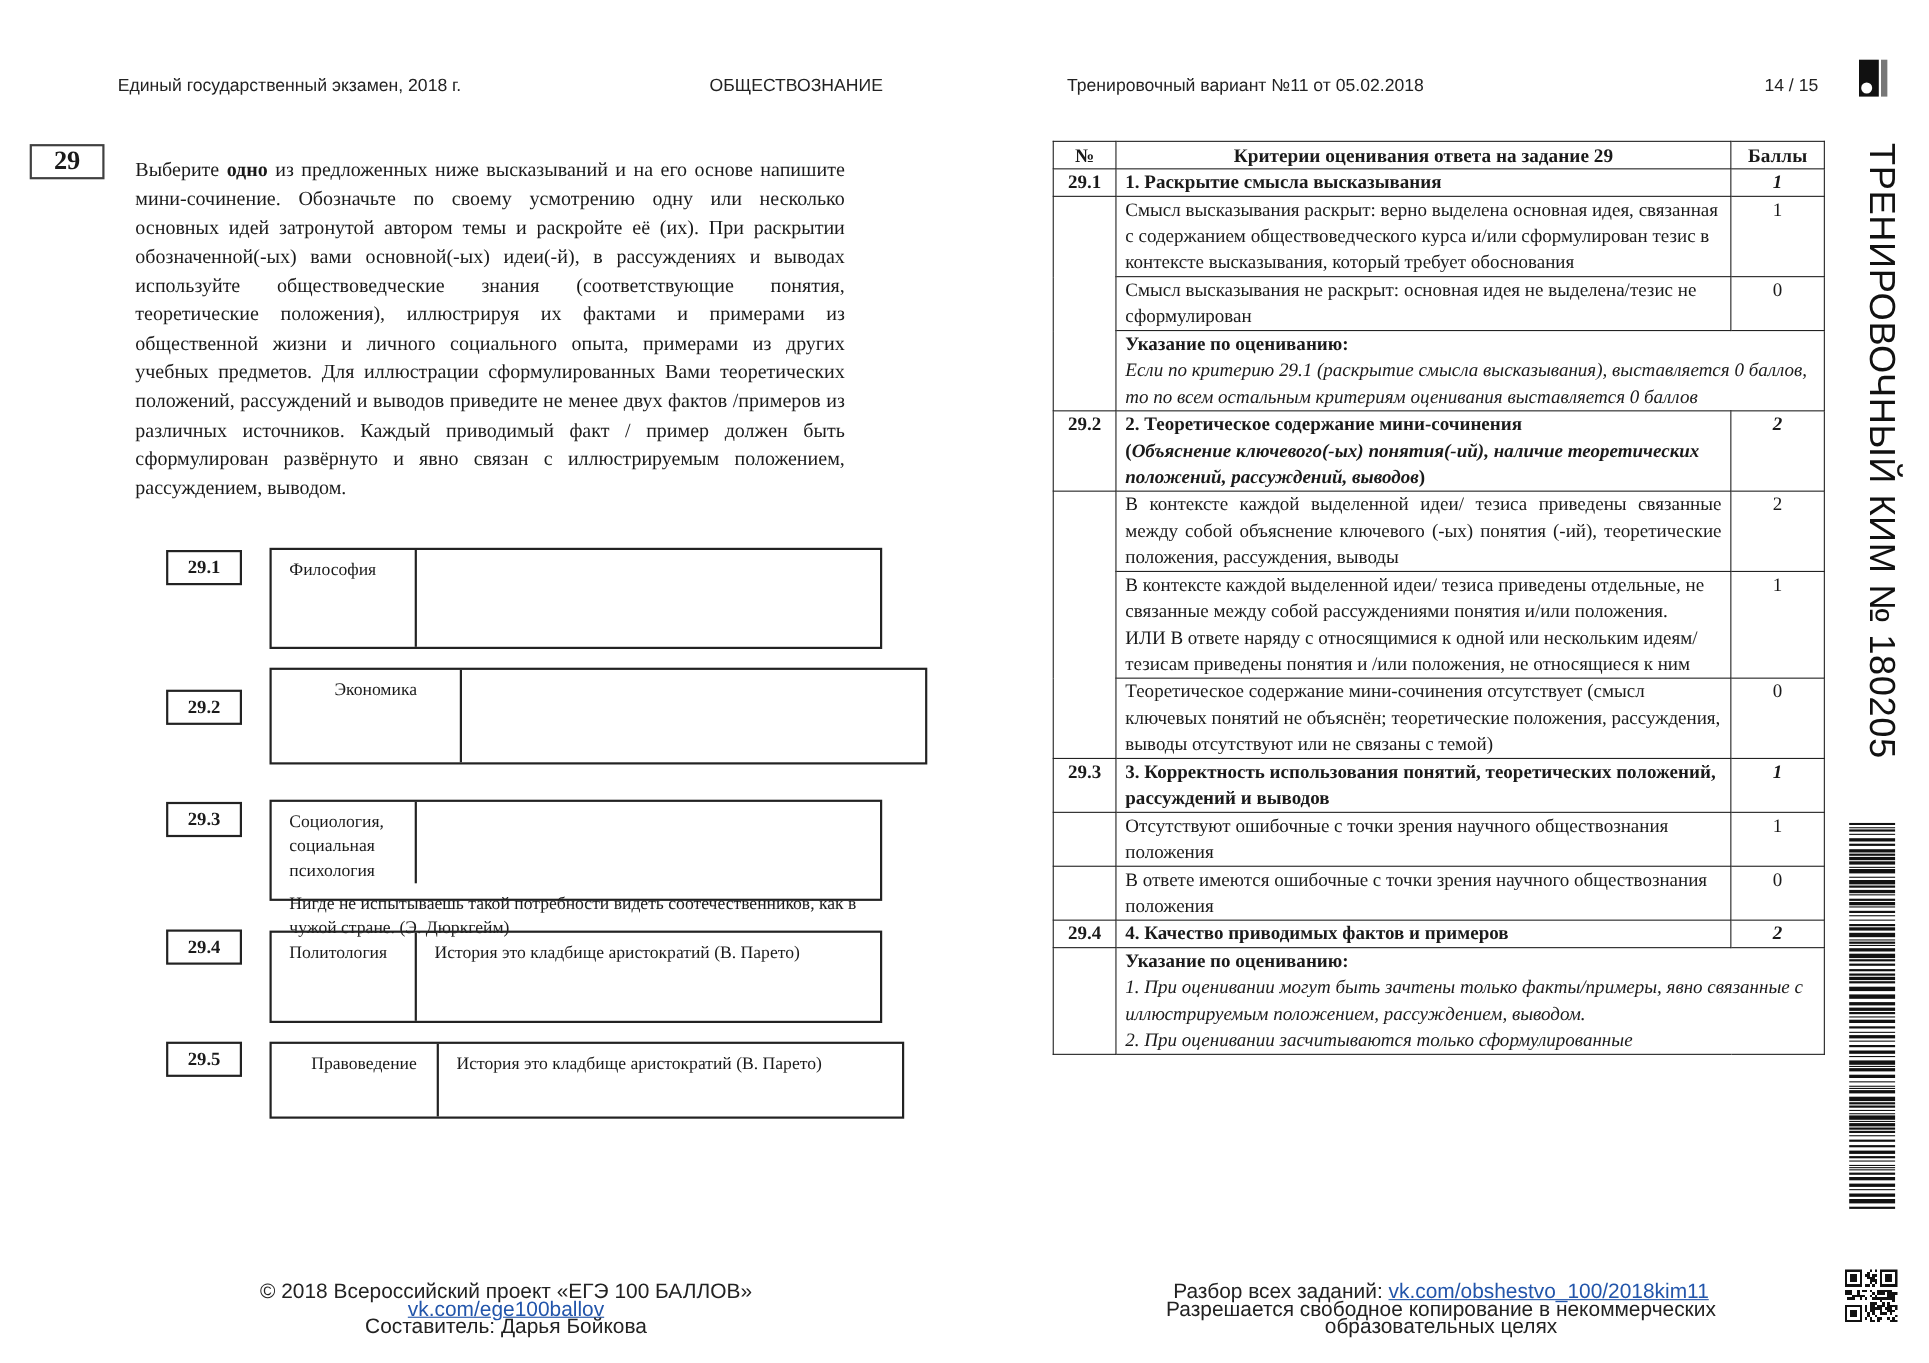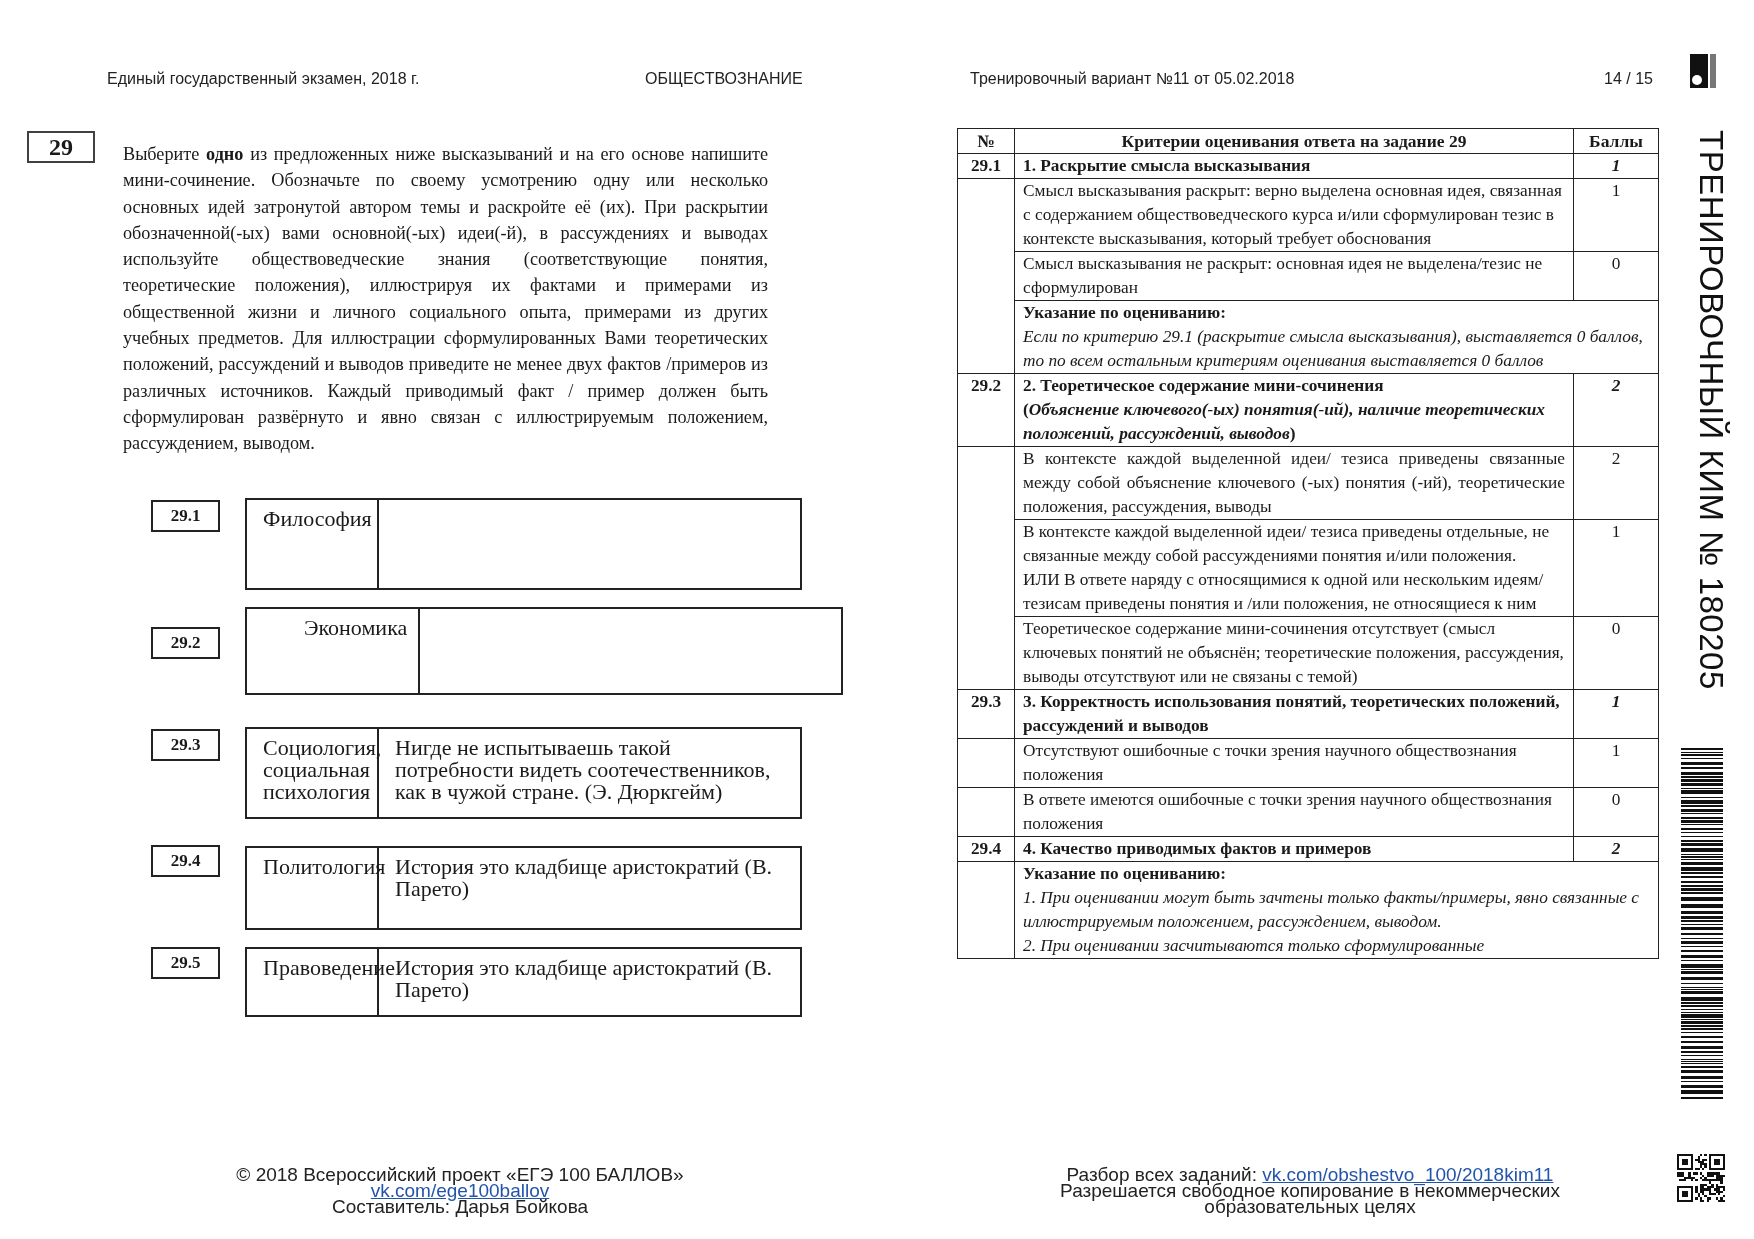--- a/index.html
+++ b/index.html
@@ -5,21 +5,21 @@
   html, body { margin:0; padding:0; background:#ffffff; }
   body { width:1754px; height:1239px; position:relative; overflow:hidden;
          font-family:"Liberation Serif", serif; color:#1a1a1a; }
   .hdr { position:absolute; top:70px; font-family:"Liberation Sans", sans-serif; font-size:16px; color:#222; }
   .task-no { position:absolute; left:27px; top:131px; width:64px; height:28px; border:2px solid #404040;
              font-weight:bold; font-size:24px; text-align:center; line-height:28px; }
   .task-text { position:absolute; left:107px; top:125px; width:677px; font-size:18.2px; line-height:26.3px; text-align:justify; }
   .task-text p { margin:16px; }
   .q-no { position:absolute; left:151px; width:65px; height:28px; border:2px solid #222; font-weight:bold;
           font-size:17px; text-align:center; line-height:28px; }
-  .q-box { position:absolute; left:245px; width:553px; border:2px solid #222; display:flex; font-size:22px; line-height:22px; }
+  .q-box { position:absolute; left:245px; width:553px; border:2px solid #222; display:flex; font-size:16px; line-height:22px; }
   .q-box .subj { width:132px; border-right:2px solid #222; padding:8px 0 0 16px; box-sizing:border-box; }
   .q-box .quote { flex:1; padding:8px 14px 0 16px; }
   table.crit { position:absolute; left:957px; top:128px; width:702px; border-collapse:collapse; font-size:17.3px; line-height:24px; }
   table.crit td, table.crit th { border:1.5px solid #222; padding:0 8px; vertical-align:top; }
   table.crit th { font-weight:bold; text-align:center; font-size:17.5px; }
   table.crit td.no { width:44px; font-weight:bold; text-align:center; padding:0 6px; }
   table.crit td.pts { width:68px; text-align:center; }
   table.crit td.pts.bi { font-style:italic; font-weight:bold; }
   table.crit td.b { font-weight:bold; }
   table.crit .it { font-style:italic; }
@@ -56,33 +56,33 @@
 <div class="q-box" style="top:498px; height:88px;">
   <div class="subj">Философия</div>
 </div>
 
 <div class="q-no" style="top:627px;">29.2</div>
 <div class="q-box" style="top:607px; height:84px;padding-left:41px;">
   <div class="subj">Экономика</div>
 </div>
 
 <div class="q-no" style="top:729px;">29.3</div>
-<div class="q-box" style="top:727px; height:88px;">
+<div class="q-box" style="top:727px; height:88px;flex-direction:column;">
   <div class="subj">Социология, социальная психология</div>
   <div class="quote">Нигде не испытываешь такой потребности видеть соотечественников, как в чужой стране. (Э. Дюркгейм)</div>
 </div>
 
 <div class="q-no" style="top:845px;">29.4</div>
 <div class="q-box" style="top:846px; height:80px;">
   <div class="subj">Политология</div>
   <div class="quote">История это кладбище аристократий (В. Парето)</div>
 </div>
 
 <div class="q-no" style="top:947px;">29.5</div>
-<div class="q-box" style="top:947px; height:66px;">
+<div class="q-box" style="top:947px; height:66px;padding-left:20px;">
   <div class="subj">Правоведение</div>
   <div class="quote">История это кладбище аристократий (В. Парето)</div>
 </div>
 
 <table class="crit">
   <tbody>
       <tr>
     <th>№</th>
     <th>Критерии оценивания ответа на задание 29</th>
     <th>Баллы</th>

